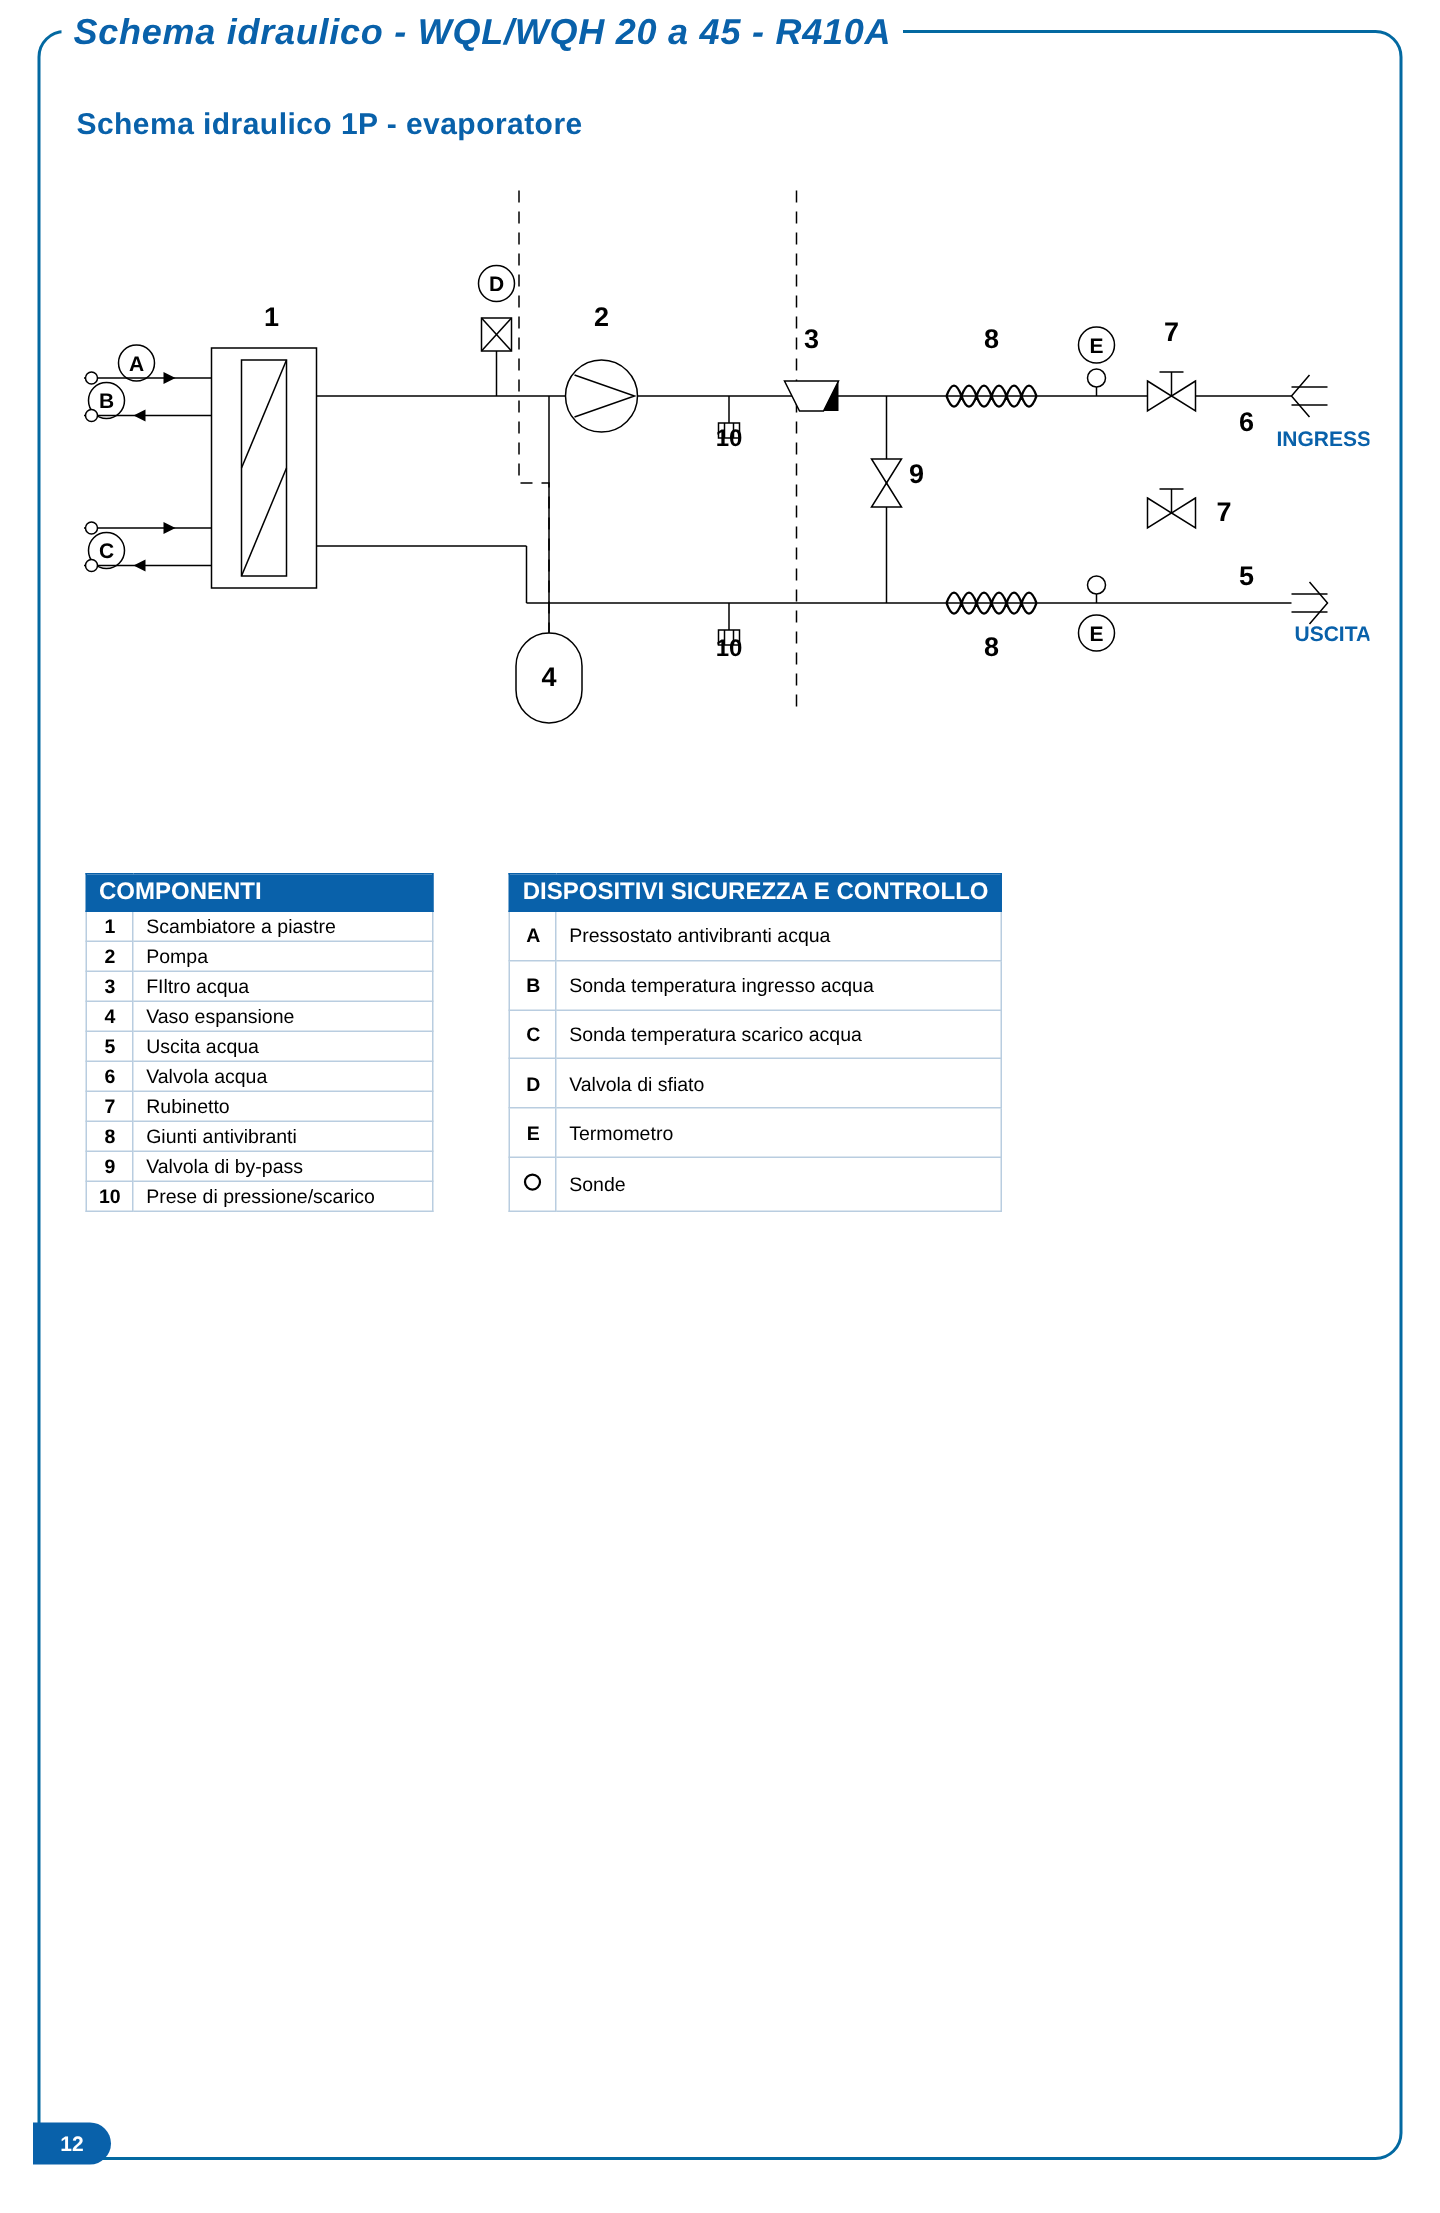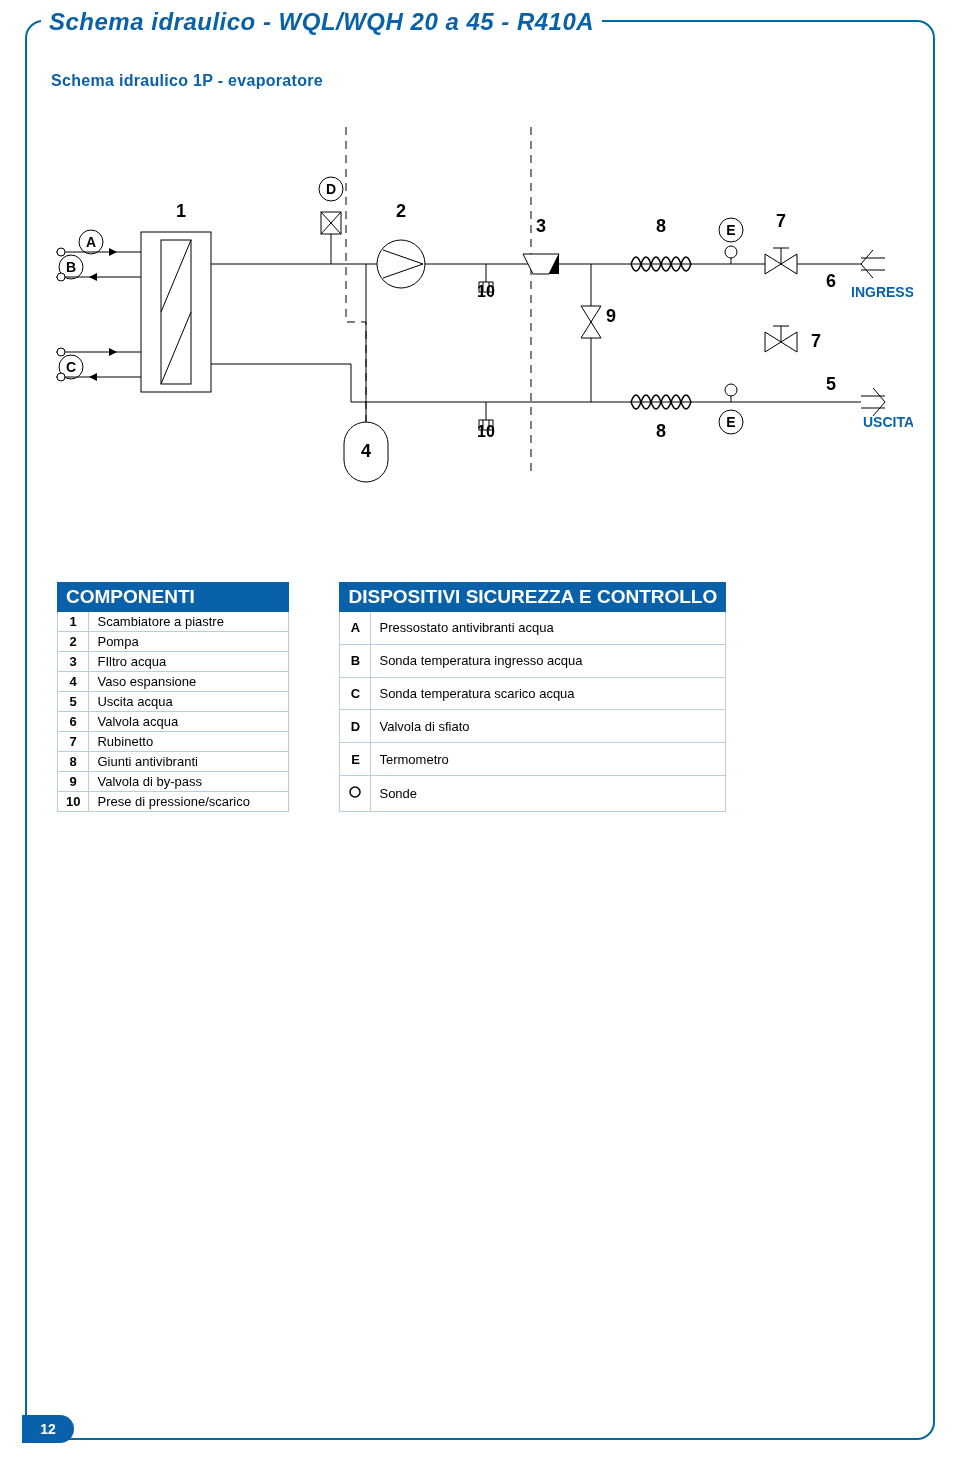--- a/index.html
+++ b/index.html
@@ -31,21 +31,21 @@
     font-size: 24px;
     font-weight: bold;
     color: #0961aa;
     font-style: italic;
     letter-spacing: 0.5px;
   }
   .subtitle {
     position: absolute;
     left: 24px;
     top: 50px;
-    font-size: 16px;
+    font-size: 20px;
     font-weight: bold;
     color: #0961aa;
     letter-spacing: 0.3px;
   }
   .diagram-area {
     position: absolute;
     left: 24px;
     top: 100px;
     width: 862px;
     height: 400px;
@@ -59,21 +59,21 @@
   }
   table.legend {
     border-collapse: collapse;
     font-size: 13px;
   }
   table.legend th {
     background: #0961aa;
     color: #fff;
     text-align: left;
     padding: 3px 8px;
-    font-size: 19px;
+    font-size: 16px;
     font-weight: bold;
     border: 1px solid #0961aa;
   }
   table.legend td {
     border: 1px solid #b9cde0;
     padding: 2px 8px;
     vertical-align: middle;
   }
   table.legend td.key {
     text-align: center;

